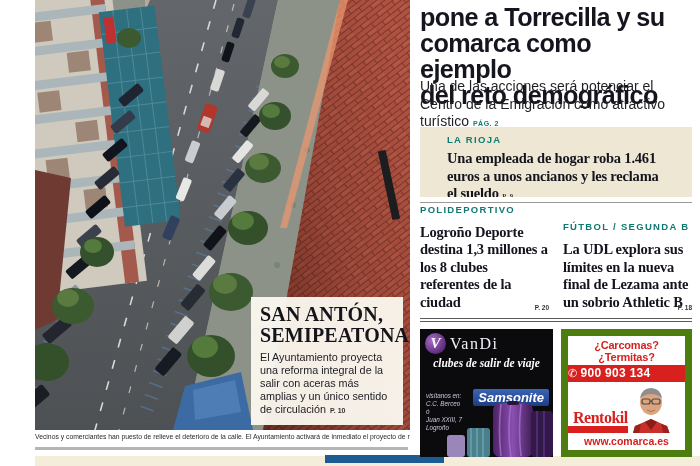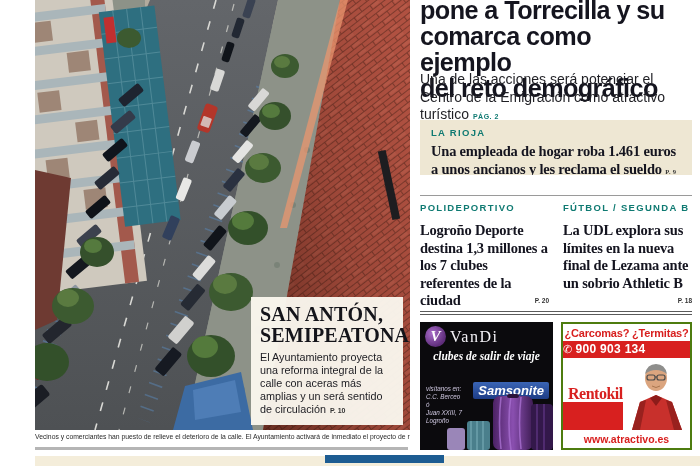--- a/index.html
+++ b/index.html
@@ -32,40 +32,40 @@
     font-size:6.8px; line-height:9px; color:#2a2a2a; white-space:nowrap; overflow:hidden;
   }
 
   .caption-rule { position:absolute; left:35px; top:447px; width:373px; height:3px; background:#b5b5b5; }
 
   
   .footer-strip { position:absolute; left:35px; top:456px; width:665px; height:10px; background:#f4edda; }
   .footer-blue  { position:absolute; left:325px; top:455px; width:119px; height:8px; background:#1d5c92; }
 
   
-  .right-col { position:absolute; left:420px; top:5px; width:272px; height:455px; }
+  .right-col { position:absolute; left:420px; top:12px; width:272px; height:455px; }
 
   .headline { position:absolute; top:-8px; left:0; width:100%; overflow:hidden;
     font-weight:bold; font-size:26px; line-height:26px; letter-spacing:-0.6px;
     color:#15151f; transform:scaleX(0.97); transform-origin:left top; }
 
   .subhead { position:absolute; top:66px; left:0; width:262px;
     font-size:14px; line-height:17.5px; color:#1f1f24; }
   .subhead .pageref-inline { font-size:7px; font-weight:bold; color:#0f7a72; letter-spacing:0.5px; }
 
-  .region-box { position:absolute; top:115px; left:0; width:272px; height:55px;
-    background:#eee7d3; padding:7px 11px; overflow:hidden; }
+  .region-box { position:absolute; top:115px; left:0; width:272px; height:70px;
+    background:#eee7d3; padding:7px 27px; overflow:hidden; }
   .kicker { font-size:9.5px; font-weight:bold; letter-spacing:1.3px; color:#0f7a72; }
   .region-headline { margin-top:5px; font-family:"Liberation Serif", serif; font-weight:bold;
     font-size:14.5px; line-height:17.5px; color:#14141f; letter-spacing:-0.2px; }
   .pageref-sm { font-size:6.5px; font-weight:bold; color:#333; letter-spacing:0.3px; }
 
   .rule-1 { position:absolute; top:190px; left:0; width:272px; border-top:1px solid #9a9a9a; }
 
-  .sports { position:absolute; top:197px; left:0; width:272px; height:102px; display:flex; gap:14px; }
+  .sports { position:absolute; top:197px; left:0; width:272px; height:102px; display:flex; gap:14px;align-items:flex-end; }
   .sport-col { position:relative; flex:1; }
   .sport-headline { margin-top:9px; font-family:"Liberation Serif", serif; font-weight:bold;
     font-size:14.5px; line-height:17.5px; color:#14141f; letter-spacing:-0.2px; }
   .sport-pageref { position:absolute; right:0; bottom:0; font-size:6.5px; font-weight:bold; color:#333; }
 
   .rule-2 { position:absolute; top:306px; left:0; width:272px; height:4px;
     border-top:1px solid #5a5a5a; border-bottom:1px solid #5a5a5a; }
 
   
   .ads { position:absolute; top:317px; left:0; width:272px; height:128px; display:flex; gap:8px; }
@@ -80,21 +80,21 @@
   .vandi-brand { font-family:"Liberation Serif", serif; font-size:16px; letter-spacing:1.5px; color:#f3f1f6; }
   .vandi-tagline { margin-top:3px; text-align:center; font-family:"Liberation Serif", serif;
     font-style:italic; font-weight:bold; font-size:11.5px; line-height:13.5px; color:#fdfdfd; }
   .vandi-address { position:absolute; left:6px; top:63px; font-style:italic;
     font-size:6.3px; line-height:8px; color:#cfc8e0; }
   .samsonite-badge { position:absolute; right:4px; top:60px;
     background:linear-gradient(180deg,#3a65b5,#1d3c86); color:#fff;
     font-style:italic; font-weight:bold; font-size:13px; padding:1px 5px; border-radius:2px; }
   .vandi-cases { position:absolute; right:0; bottom:0; width:112px; height:56px; }
 
-  .ad-rentokil { position:relative; flex:1; height:128px; background:#fff; border:2px solid #4d7c0f; overflow:hidden; }
+  .ad-rentokil { position:relative; flex:1; height:128px; background:#fff; border:7px solid #4d7c0f; overflow:hidden; }
   .rk-question { text-align:center; padding-top:3px; font-size:11px; font-weight:bold;
     color:#d8201f; letter-spacing:-0.2px; }
   .rk-phonebar { margin-top:2px; background:#d8201f; color:#fff; text-align:left;
     font-size:12px; font-weight:bold; padding:1px 0 2px 0; letter-spacing:0.3px; }
   .rk-phone-icon { font-weight:normal; font-size:11px; margin-right:3px; }
   .rk-main { position:relative; height:72px; }
   .rk-brand { position:absolute; left:5px; top:27px; color:#d8201f; font-weight:bold;
     font-size:16px; letter-spacing:-0.5px;font-family:Liberation Serif, serif; }
   .rk-red-block { position:absolute; left:0; bottom:0; width:60px; height:28px; background:#d8201f; }
   .rk-man { position:absolute; right:2px; top:0; width:64px; height:72px; }
@@ -319,21 +319,21 @@
 
       <polygon points="305,0 375,0 375,430 228,430" fill="url(#brick)"></polygon>
       <polygon points="305,0 375,0 375,430 228,430" fill="url(#wallshade)"></polygon>
       <polygon points="305,0 313,0 252,228 245,228" fill="#e9966f" opacity="0.75"></polygon>
       <rect x="350" y="150" width="8" height="70" fill="#1d1d20" transform="rotate(-12 354 185)"></rect>
     </svg>
 
     <div class="overlay-box">
       <div class="overlay-title">SAN ANTÓN,</div>
       <div class="overlay-title">SEMIPEATONAL</div>
-      <div class="overlay-body"><span>El Ayuntamiento proyecta una reforma integral de la calle con aceras más amplias y un será sentido de circulación</span><span class="overlay-pageref">P. 10</span></div>
+      <div class="overlay-body"><span>El Ayuntamiento proyecta una reforma integral de la salir con aceras más amplias y un único sentido de circulación</span><span class="overlay-pageref">P. 10</span></div>
     </div>
   </div>
 
   <div class="photo-caption">
     <span>Vecinos y comerciantes han puesto de relieve el deterioro de la calle. El Ayuntamiento activará de inmediato el proyecto de reforma.</span>
     
   </div>
   <div class="caption-rule"></div>
 
   <div class="footer-strip"></div>
@@ -358,21 +358,21 @@
         <span>Una empleada de hogar roba 1.461 euros a unos ancianos y les reclama el sueldo</span>
         <span class="pageref-sm">P. 9</span>
       </div>
     </div>
 
     <div class="rule-1"></div>
 
     <div class="sports">
       <div class="sport-col">
         <div class="kicker">POLIDEPORTIVO</div>
-        <div class="sport-headline">Logroño Deporte destina 1,3 millones a los 7 clubes referentes de la ciudad</div>
+        <div class="sport-headline">Logroño Deporte destina 1,3 millones a los 8 clubes referentes de la ciudad</div>
         <div class="sport-pageref">P. 20</div>
       </div>
       <div class="sport-col">
         <div class="kicker">FÚTBOL / SEGUNDA B</div>
         <div class="sport-headline">La UDL explora sus límites en la nueva final de Lezama ante un sobrio Athletic B</div>
         <div class="sport-pageref">P. 18</div>
       </div>
     </div>
 
     <div class="rule-2"></div>
@@ -428,18 +428,18 @@
             <polygon points="58,72 48,44 42,42 50,72" fill="#99211e"></polygon>
             <polygon points="26,40 32,37 38,40 32,48" fill="#8c1c1a"></polygon>
             <ellipse cx="32" cy="20" rx="11" ry="13" fill="#dba57f"></ellipse>
             <path d="M21,16 Q23,6 32,6 Q41,6 43,16 Q38,12 32,12 Q26,12 21,16 Z" fill="#8e8e8c"></path>
             <rect x="23" y="17" width="8" height="5" rx="2" fill="none" stroke="#4a4a4a" stroke-width="1.2"></rect>
             <rect x="33" y="17" width="8" height="5" rx="2" fill="none" stroke="#4a4a4a" stroke-width="1.2"></rect>
             <line x1="31" y1="19" x2="33" y2="19" stroke="#4a4a4a" stroke-width="1.2"></line>
             <path d="M28,28 Q32,31 36,28" stroke="#a9764f" stroke-width="1" fill="none"></path>
           </svg>
         </div>
-        <div class="rk-web">www.atractivo.es</div>
+        <div class="rk-web">www.comarca.es</div>
       </div>
     </div>
 
   </div>
 </div>
 
 </body></html>

